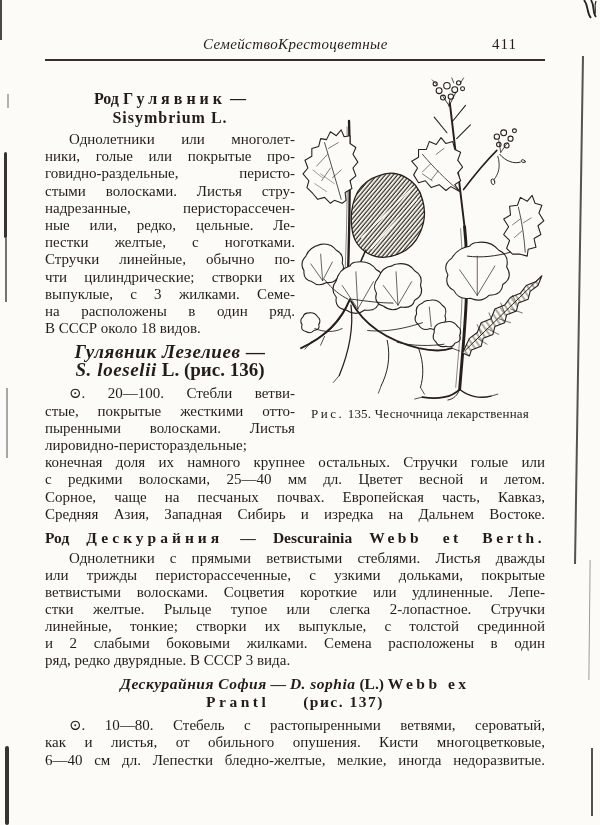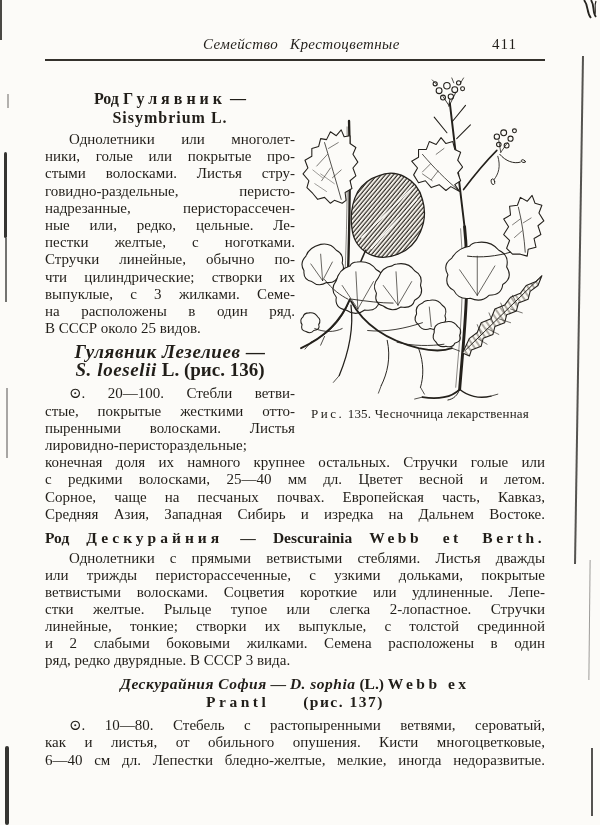--- a/index.html
+++ b/index.html
@@ -9,21 +9,21 @@
     background:#fcfbf8;
     font-family:"Liberation Serif","DejaVu Serif",serif;
     color:#211e19;
     overflow:hidden;
   }
   .content{position:absolute;left:45px;top:36px;width:500px;}
 
   
   .running-head{position:relative;height:20px;font-style:italic;font-size:15px;}
   .running-title{position:absolute;left:158px;top:0;letter-spacing:.4px;}
-  .running-title .w2{margin-left:12px;}
+  .running-title .w2{}
   .page-number{position:absolute;right:28px;top:0;font-style:normal;letter-spacing:1px;}
   .head-rule{border:none;border-top:2px solid #34312c;margin:3px 0 0 0;}
 
   
   .columns{display:flex;}
   .col-left{width:250px;flex:0 0 250px;}
   .col-right{width:250px;flex:0 0 250px;position:relative;}
 
   
   .h-genus{ text-align:center;font-weight:bold;font-size:16px;line-height:19px;margin:28px 0 4px 0;}
@@ -86,30 +86,30 @@
 
       <div class="col-left">
         <div class="h-genus">
           <div><span>Род</span> <span class="spaced">Гулявник</span> <span>—</span></div>
           <div class="latin">Sisymbrium L.</div>
         </div>
 
         <div class="lines last-left indent">
             <div>Однолетники или многолет-</div>
             <div>ники, голые или покрытые про-</div>
+            <div>говидно-раздельные, перисто-</div>
             <div>стыми волосками. Листья стру-</div>
-            <div>говидно-раздельные, перисто-</div>
             <div>надрезанные, перисторассечен-</div>
             <div>ные или, редко, цельные. Ле-</div>
             <div>пестки желтые, с ноготками.</div>
             <div>Стручки линейные, обычно по-</div>
             <div>чти цилиндрические; створки их</div>
             <div>выпуклые, с 3 жилками. Семе-</div>
             <div>на расположены в один ряд.</div>
-            <div>В СССР около 25 видов.</div>
+            <div>В СССР около 18 видов.</div>
           </div>
 
         <div class="h-species">
           <div class="it">Гулявник Лезелиев —</div>
           <div><span class="it">S. loeselii</span> <span>L. (рис. 136)</span></div>
         </div>
 
         <div class="lines indent">
             <div>⊙. 20—100. Стебли ветви-</div>
             <div>стые, покрытые жесткими отто-</div>

